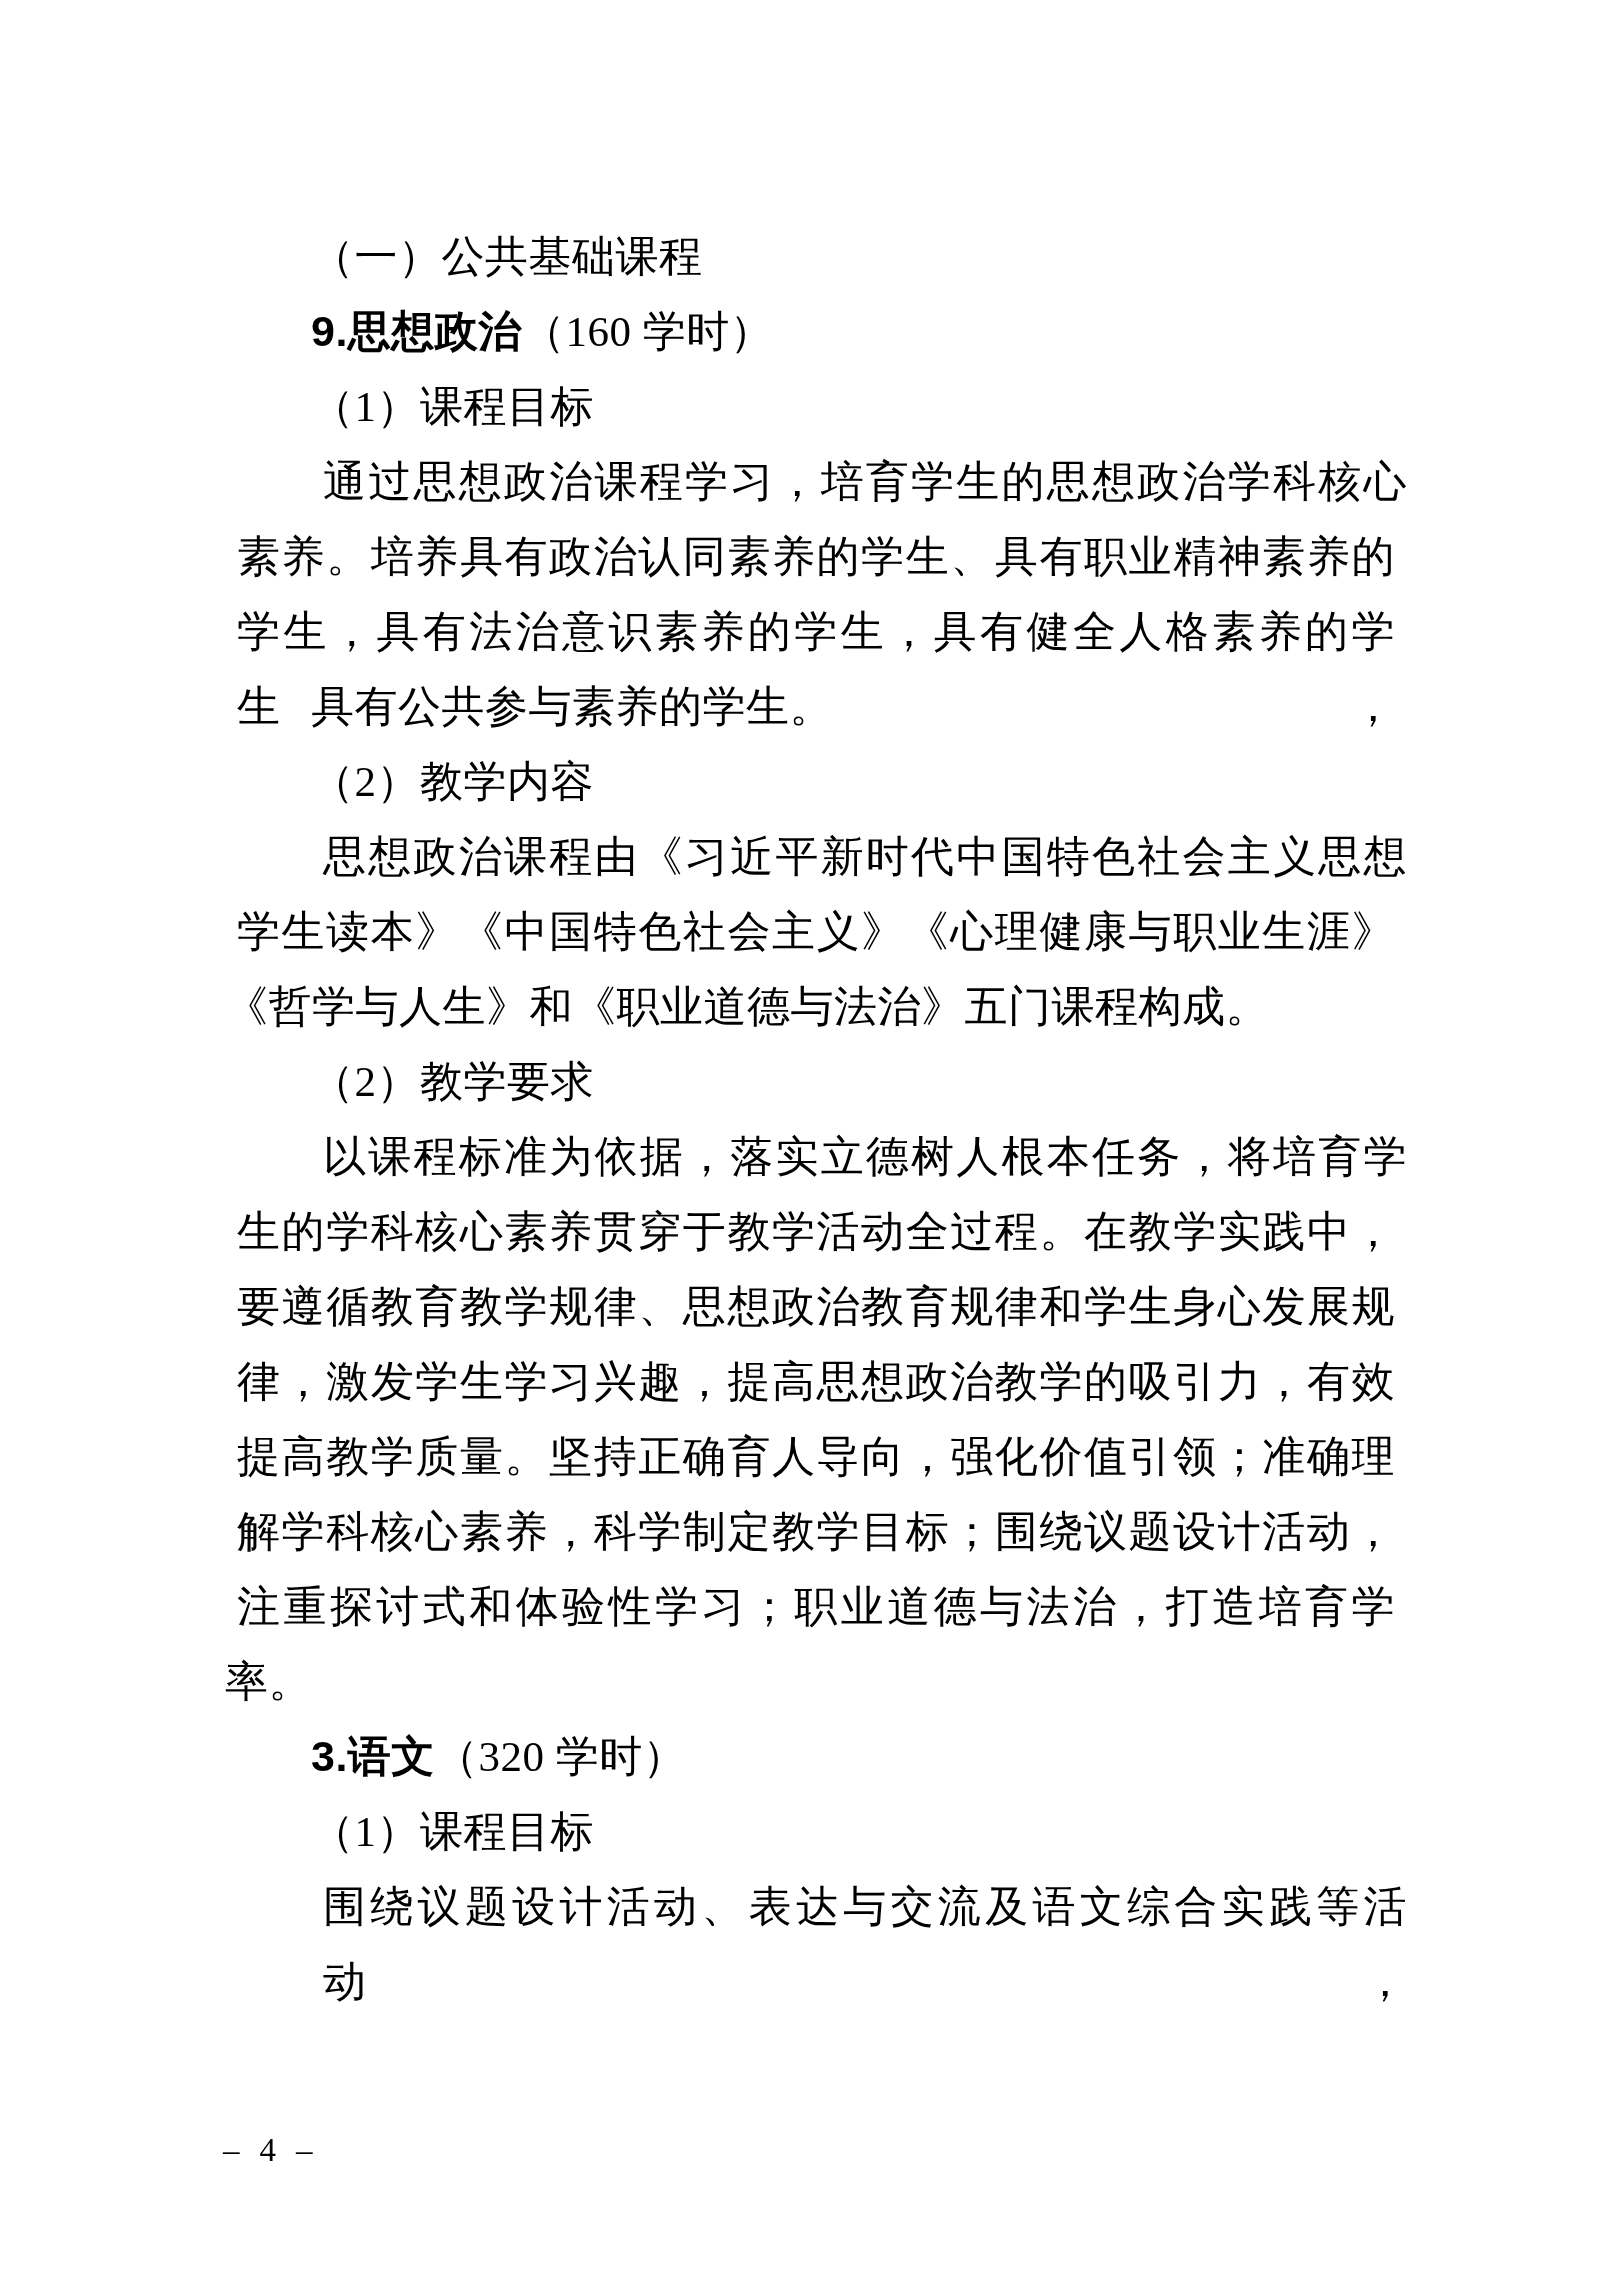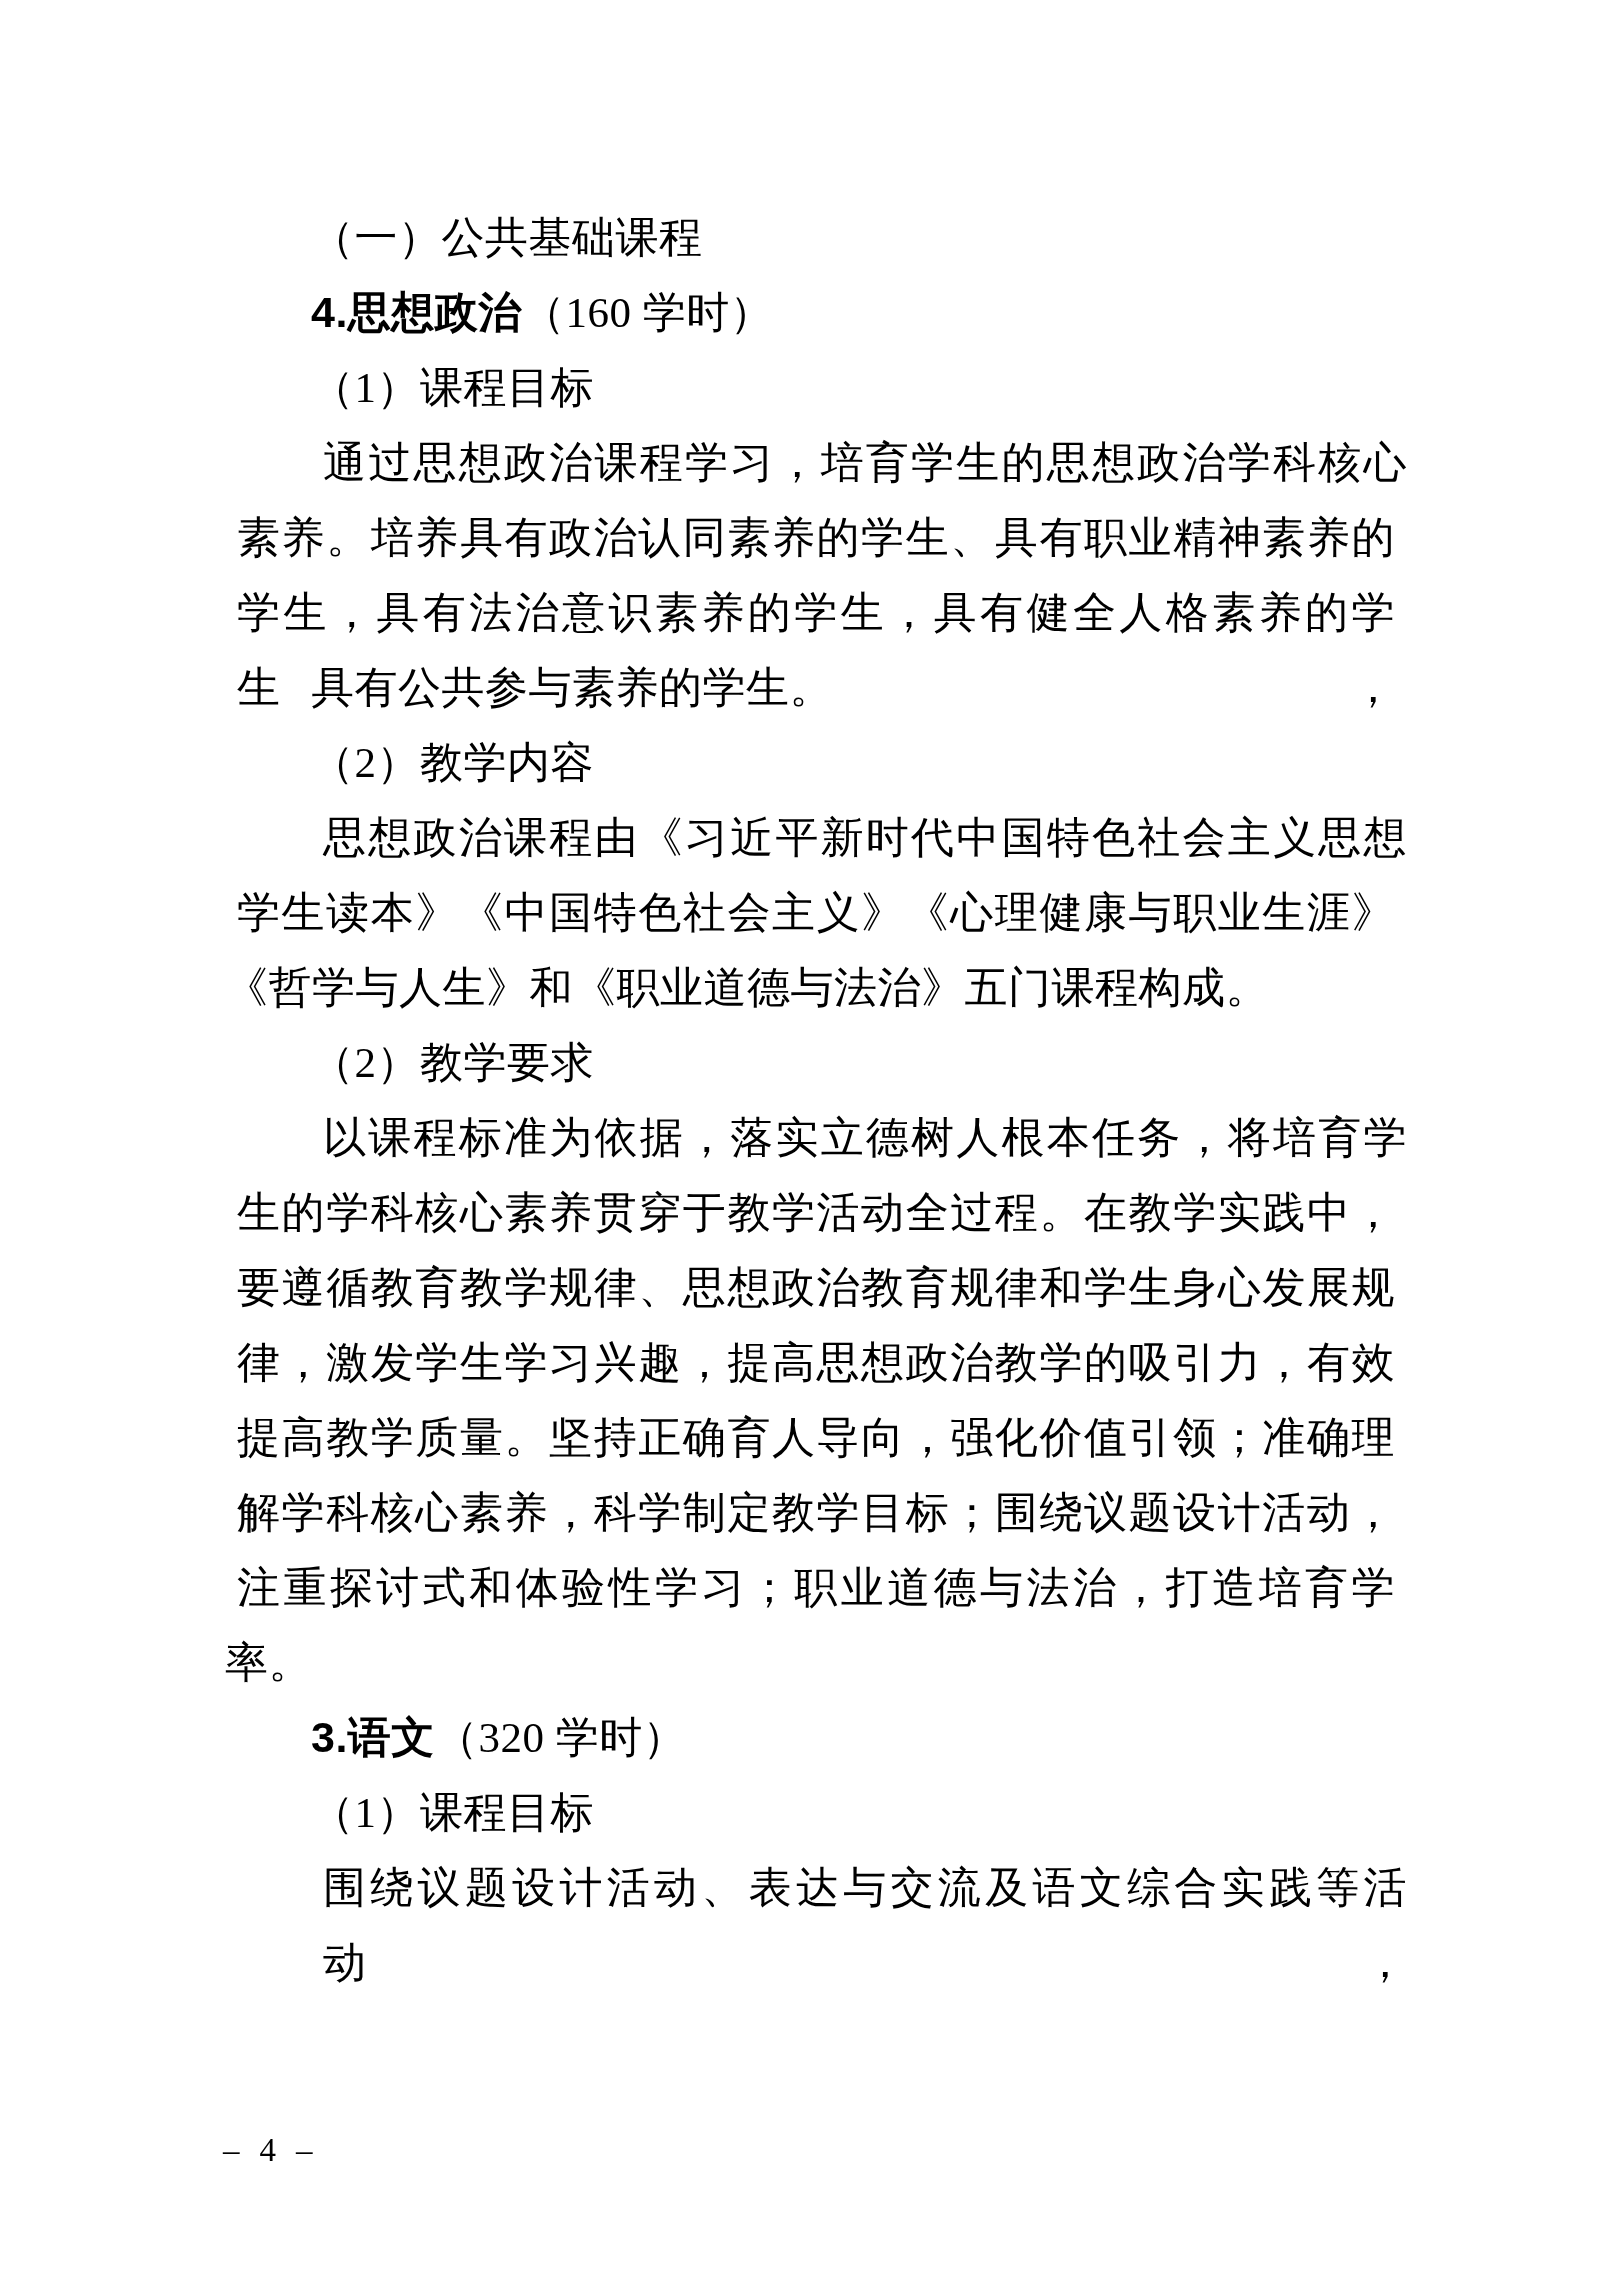--- a/index.html
+++ b/index.html
@@ -12,21 +12,21 @@
     width: 1621px;
     height: 2293px;
     background: #ffffff;
     font-family: "Liberation Serif", serif;
     color: #000000;
     overflow: hidden;
   }
   .text-block {
     position: absolute;
     left: 225px;
-    top: 200px;
+    top: 219px;
     width: 1170px;
   }
   .line {
     height: 75px;
     line-height: 75px;
     font-size: 43px;
     white-space: nowrap;
     letter-spacing: 0.5px;
   }
   
@@ -57,21 +57,21 @@
   }
 </style>
 </head>
 <body>
 
 <div class="page">
   <div class="text-block">
 
     <div class="line indent">（一）公共基础课程</div>
 
-    <div class="line indent"><span class="bold">4.思想政治</span><span>（160 学时）</span></div>
+    <div class="line indent"><span class="bold">9.思想政治</span><span>（160 学时）</span></div>
 
     <div class="line indent">（1）课程目标</div>
 
     <div class="line indent jf">通过思想政治课程学习，培育学生的思想政治学科核心</div>
     <div class="line jf">素养。培养具有政治认同素养的学生、具有职业精神素养的</div>
     <div class="line jf">学生，具有法治意识素养的学生，具有健全人格素养的学生，</div>
     <div class="line indent">具有公共参与素养的学生。</div>
 
     <div class="line indent">（2）教学内容</div>
 

